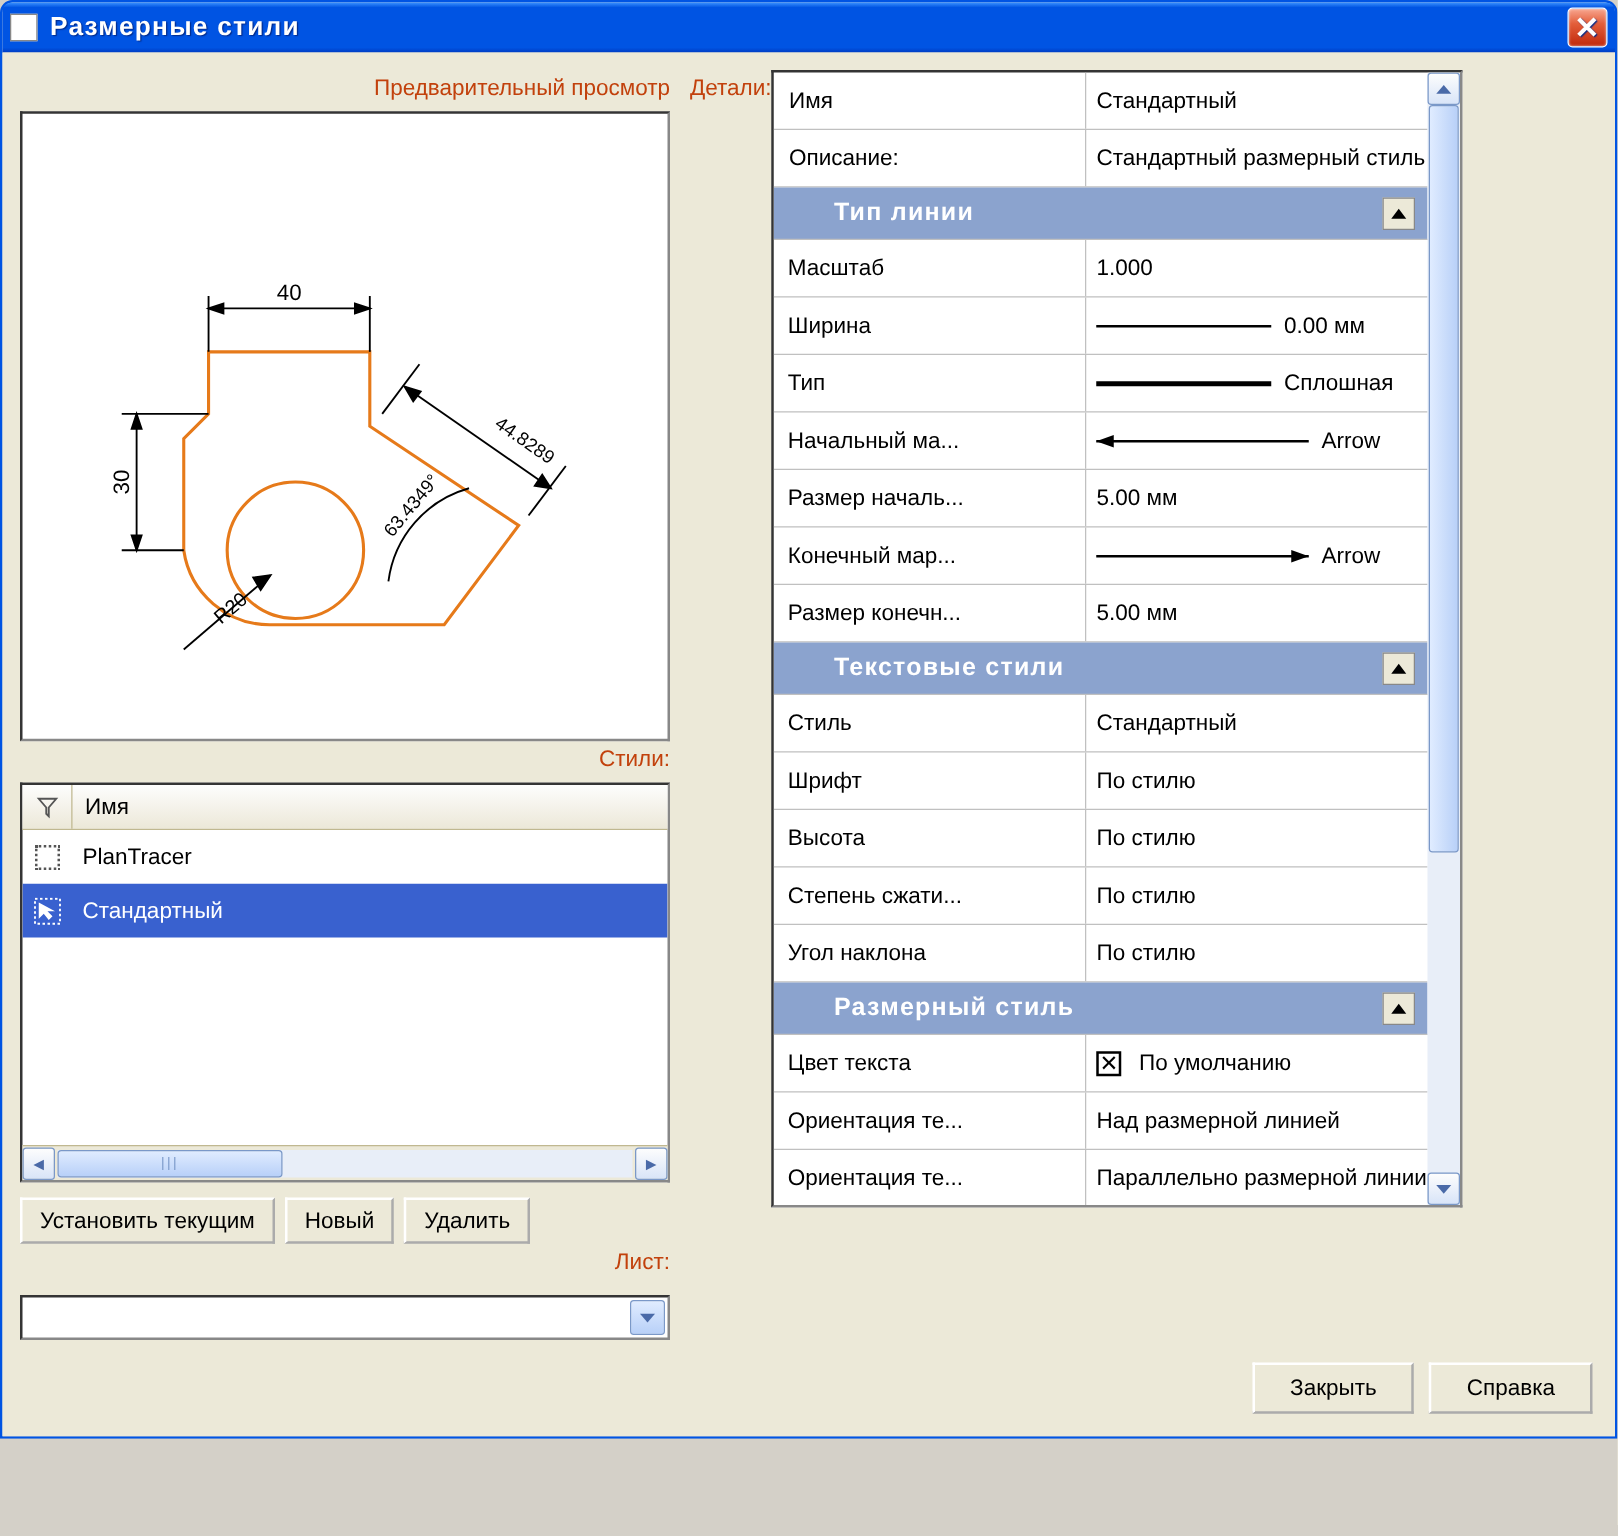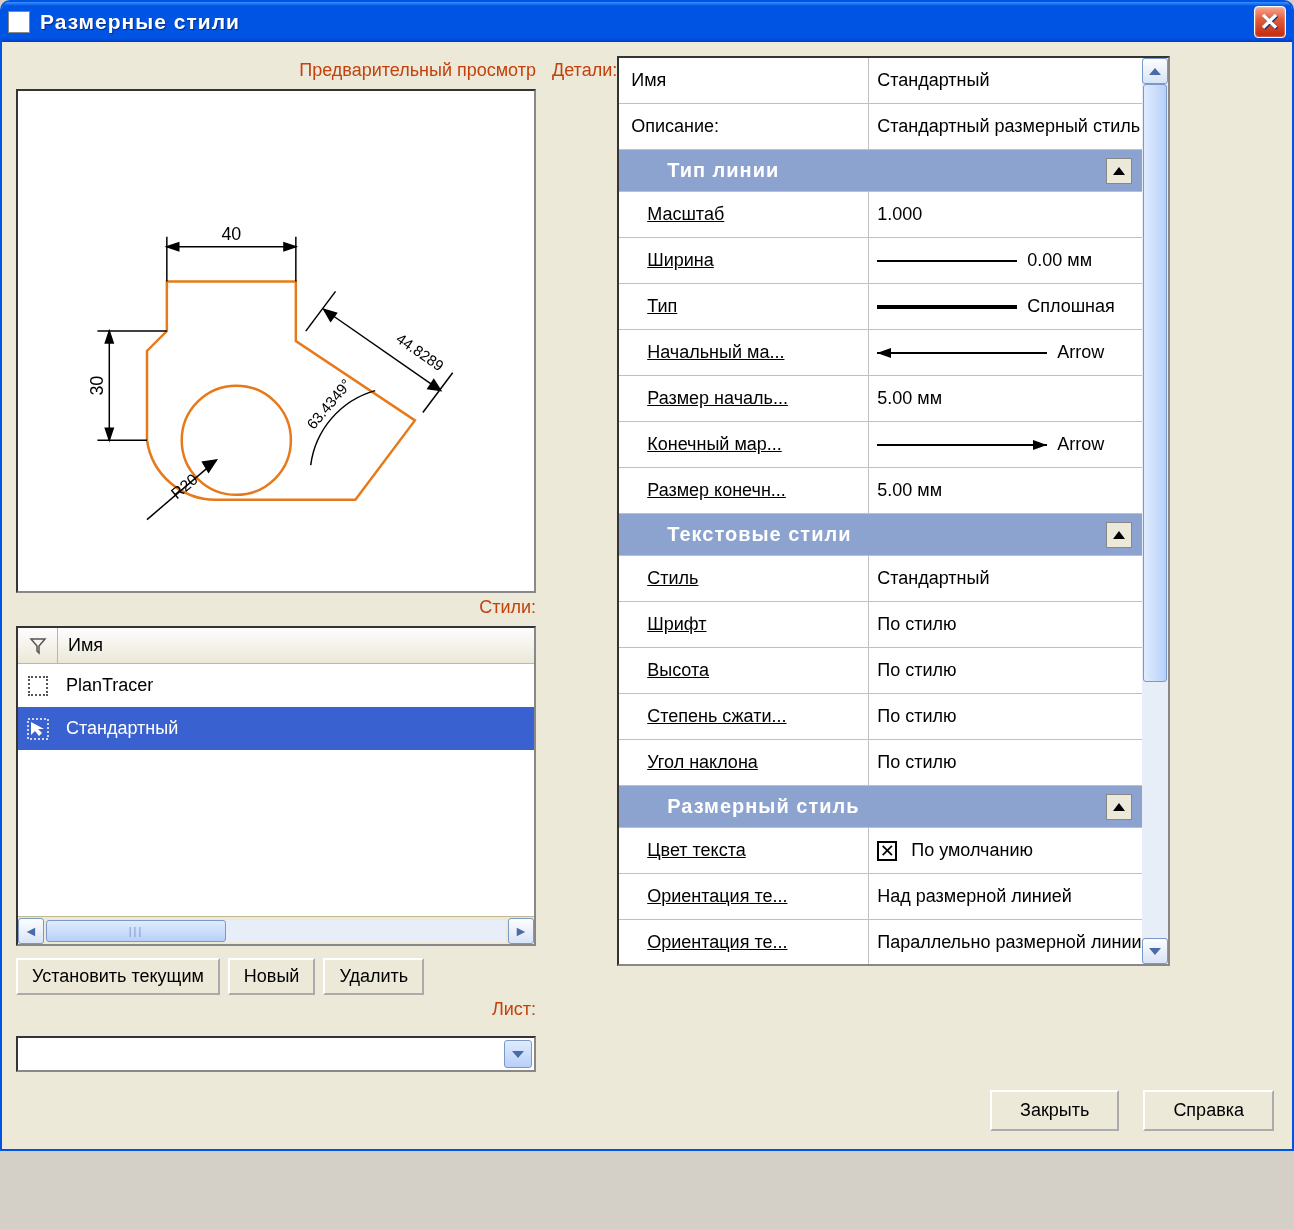--- a/index.html
+++ b/index.html
@@ -225,21 +225,21 @@
     height: 42px;
   }
   .grid-row .prop-name {
     width: 250px;
     padding-left: 12px;
     border-right: 1px solid #c0c0c0;
     height: 100%;
     display: flex; align-items: center;
     overflow: hidden; white-space: nowrap;
   }
-  .grid-row.child .prop-name { padding-left: 28px; text-decoration: underline; }
+  .grid-row.child .prop-name { padding-left: 11px; }
   .grid-row .prop-value {
     flex: 1; padding-left: 8px;
     display: flex; align-items: center; gap: 10px;
     height: 100%;
   }
   .grid-row.group .prop-name { border-right: none; width: auto; flex: 1; margin-left: 36px; }
   .grid-row.group .collapse-btn {
     width: 26px; height: 26px;
     background: #ece9d8;
     border: 1px solid #888;
@@ -275,21 +275,21 @@
     border-bottom: 5px solid transparent;
   }
   .checkbox-x {
     width: 20px; height: 20px;
     border: 2px solid #000;
     display: inline-flex; align-items: center; justify-content: center;
     font-size: 18px; line-height: 1;
     margin-right: 4px;
   }
   .footer {
-    display: flex; justify-content: flex-end; gap: 24px;
+    display: flex; justify-content: flex-end; gap: 12px;
     padding: 18px;
     background: #ece9d8;
   }
   .footer .btn { padding: 8px 28px; }
 </style>
 </head>
 <body>
 
 <div class="window">
   <div class="titlebar">

